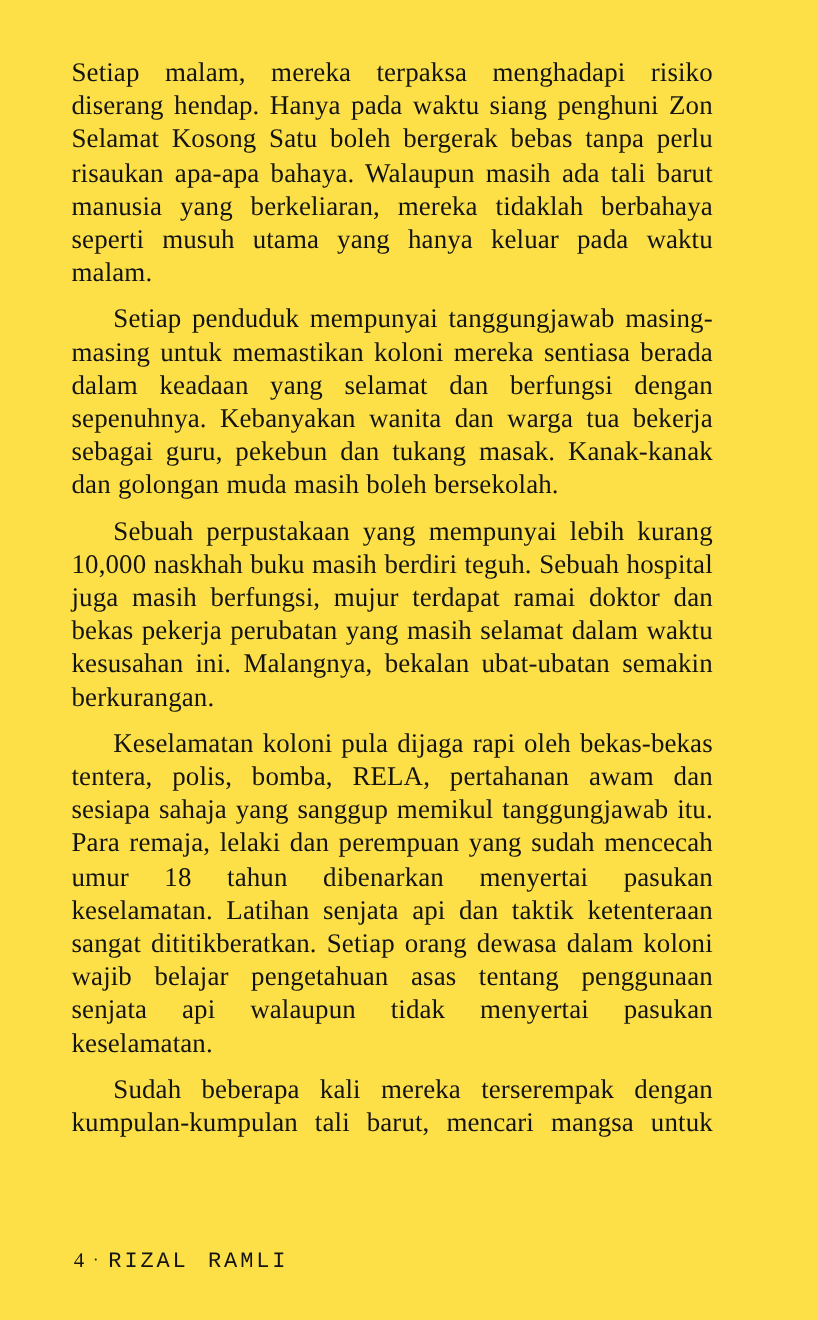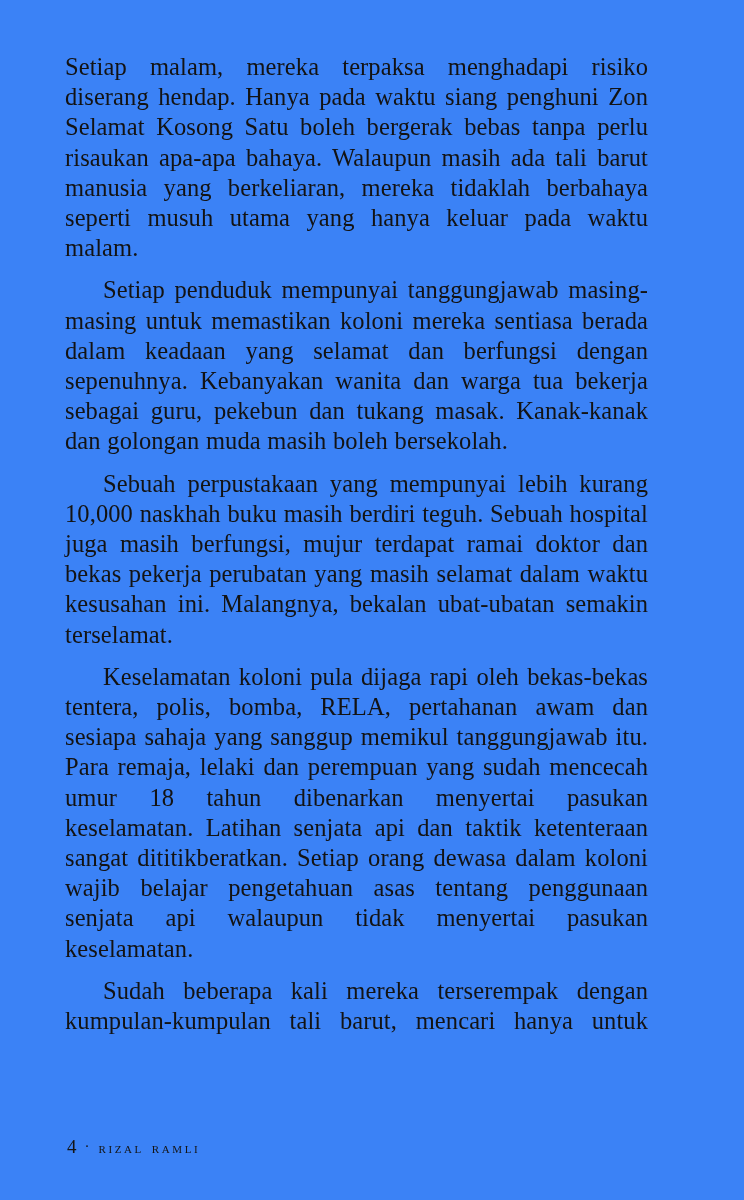--- a/index.html
+++ b/index.html
@@ -15,21 +15,21 @@
     position: relative;
     overflow: hidden;
     font-family: "Liberation Serif", "DejaVu Serif", serif;
     color: #1a1a1a;
     -webkit-font-smoothing: antialiased;
   }
 
   .page {
     position: absolute;
     inset: 0;
-    background: #3b82f6;
+    background: #fde047;
   }
 
   
   .text-column {
     position: absolute;
     left: 65px;
     top: 52px;
     width: 583px;
   }
 
@@ -82,39 +82,40 @@
 
   .foot-sep {
     font-size: 15px;
     color: #141414;
     padding: 0 9px 0 7px;
     position: relative;
     top: -2px;
   }
 
   .foot-title {
-    font-size: 11px;
+    font-size: 20px;
     letter-spacing: 2.6px;
     word-spacing: 3px;
     color: #141414;
     text-transform: uppercase;
+    font-family: Liberation Mono, monospace;
   }
 </style>
 </head>
 <body>
 
 <div class="page">
 
   <div class="text-column">
 
     <p class="para">Setiap malam, mereka terpaksa menghadapi risiko diserang hendap. Hanya pada waktu siang penghuni Zon Selamat Kosong Satu boleh bergerak bebas tanpa perlu risaukan apa-apa bahaya. Walaupun masih ada tali barut manusia yang berkeliaran, mereka tidaklah berbahaya seperti musuh utama yang hanya keluar pada waktu malam.</p>
     <p class="para indent">Setiap penduduk mempunyai tanggungjawab masing-masing untuk memastikan koloni mereka sentiasa berada dalam keadaan yang selamat dan berfungsi dengan sepenuhnya. Kebanyakan wanita dan warga tua bekerja sebagai guru, pekebun dan tukang masak. Kanak-kanak dan golongan muda masih boleh bersekolah.</p>
-    <p class="para indent">Sebuah perpustakaan yang mempunyai lebih kurang 10,000 naskhah buku masih berdiri teguh. Sebuah hospital juga masih berfungsi, mujur terdapat ramai doktor dan bekas pekerja perubatan yang masih selamat dalam waktu kesusahan ini. Malangnya, bekalan ubat-ubatan semakin terselamat.</p>
+    <p class="para indent">Sebuah perpustakaan yang mempunyai lebih kurang 10,000 naskhah buku masih berdiri teguh. Sebuah hospital juga masih berfungsi, mujur terdapat ramai doktor dan bekas pekerja perubatan yang masih selamat dalam waktu kesusahan ini. Malangnya, bekalan ubat-ubatan semakin berkurangan.</p>
     <p class="para indent">Keselamatan koloni pula dijaga rapi oleh bekas-bekas tentera, polis, bomba, RELA, pertahanan awam dan sesiapa sahaja yang sanggup memikul tanggungjawab itu. Para remaja, lelaki dan perempuan yang sudah mencecah umur 18 tahun dibenarkan menyertai pasukan keselamatan. Latihan senjata api dan taktik ketenteraan sangat dititikberatkan. Setiap orang dewasa dalam koloni wajib belajar pengetahuan asas tentang penggunaan senjata api walaupun tidak menyertai pasukan keselamatan.</p>
-    <p class="para indent continues">Sudah beberapa kali mereka terserempak dengan kumpulan-kumpulan tali barut, mencari hanya untuk</p>
+    <p class="para indent continues">Sudah beberapa kali mereka terserempak dengan kumpulan-kumpulan tali barut, mencari mangsa untuk</p>
 
   </div>
 
   <div class="footer">
     <span class="folio">4</span>
     <span class="foot-sep">·</span>
     <span class="foot-title">RIZAL RAMLI</span>
   </div>
 
 </div>

